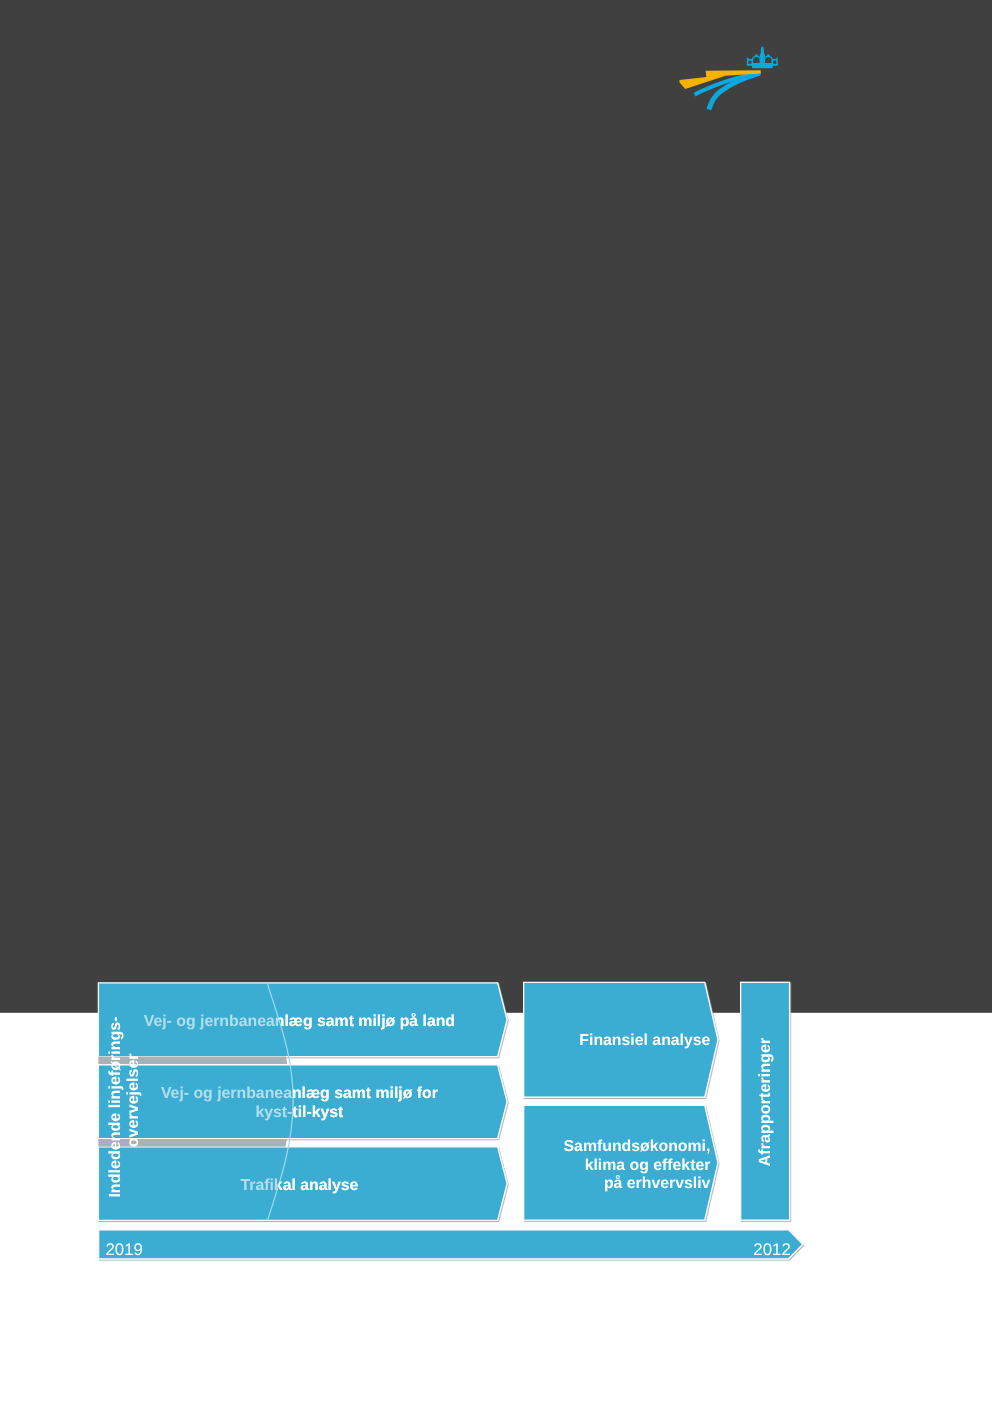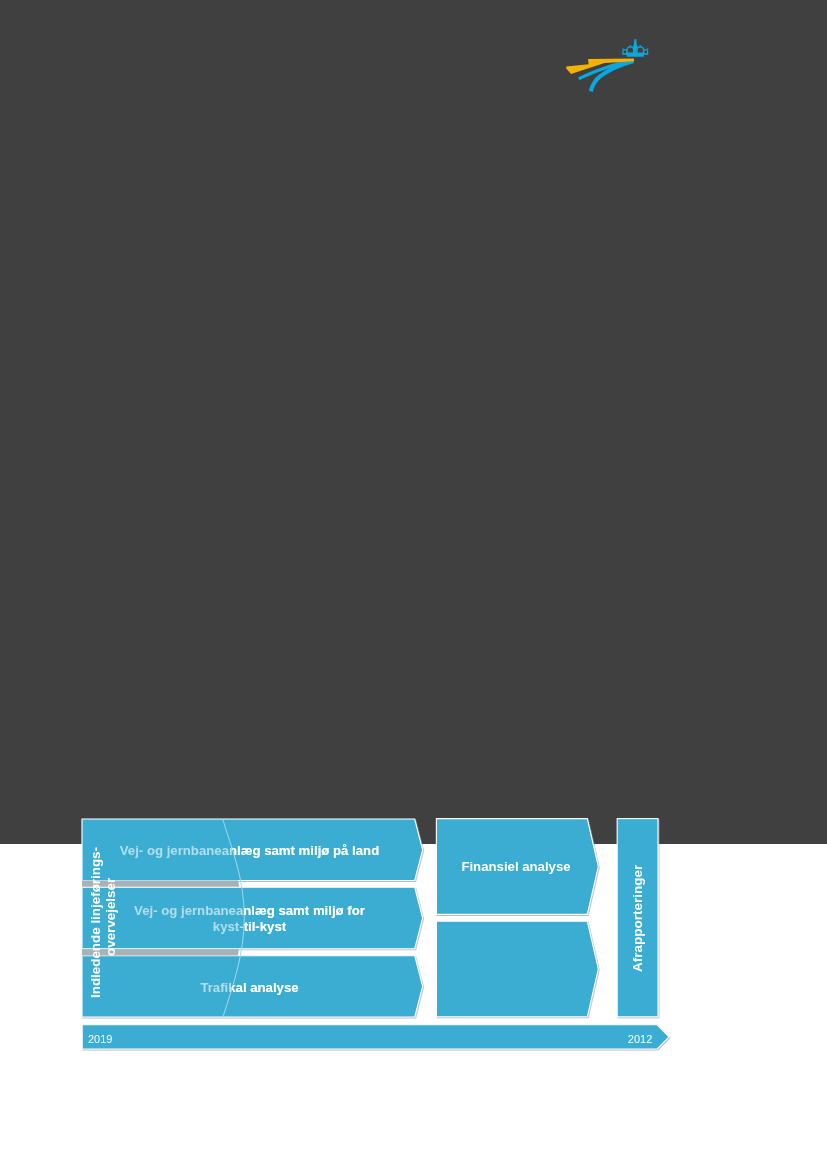--- a/index.html
+++ b/index.html
@@ -13,34 +13,34 @@
   .brightlayer{color:#ffffff;
     -webkit-clip-path:path("M222.7 819 C231 847 244.5 878 244.3 918 C244.1 954 233 986 222.9 1017 L700 1017 L700 819 Z");
     clip-path:path("M222.7 819 C231 847 244.5 878 244.3 918 C244.1 954 233 986 222.9 1017 L700 1017 L700 819 Z");}
   .txt{position:absolute;color:inherit;font-weight:bold;line-height:1.21;text-align:center;}
 
   .ws{font-size:13.2px;line-height:15.9px;left:99px;width:301px;}
   .ws1{top:842.6px;}
   .ws2{top:902.8px;}
   .ws3{top:979.7px;}
 
-  .an{font-size:13.2px;line-height:15.9px;left:440px;width:152px;}
+  .an{font-size:13.2px;line-height:15.9px;left:440px;width:152px;text-align:right;}
   .an1{top:859px;}
   .an2{top:946.6px;}
 
   .vlabel{position:absolute;left:82px;top:819px;width:36px;height:198px;}
   .vline{position:absolute;color:#fff;font-weight:bold;font-size:13.4px;line-height:15.0px;white-space:nowrap;
          transform-origin:0 0;transform:rotate(-90deg);}
   .vl1{left:6.0px;top:178.5px;}
   .vl2{left:21.3px;top:137px;}
 
   .rlabel{position:absolute;color:#fff;font-weight:bold;font-size:13.5px;line-height:15.2px;white-space:nowrap;
           left:630.3px;top:972.4px;transform-origin:0 0;transform:rotate(-90deg);}
 
-  .yr{position:absolute;color:#fff;font-size:11px;top:1033.4px;}
+  .yr{position:absolute;color:#fff;font-size:14px;top:1033.4px;}
   .yr-start{left:87.9px;}
   .yr-end{left:627.8px;}
 </style>
 </head>
 <body>
 
 <div class="page">
 
   <div class="artboard">
 
@@ -123,20 +123,25 @@
     <div class="txt ws ws3">Trafikal analyse</div>
   </div>
 
   <div class="textlayer">
     <div class="vlabel">
       <span class="vline vl1">Indledende linjeførings-</span>
       <span class="vline vl2">overvejelser</span>
     </div>
 
     <div class="txt an an1">Finansiel analyse</div>
+    <div class="txt an an2">
+      <span>Samfundsøkonomi,</span><br>
+      <span>klima og effekter</span><br>
+      <span>på erhvervsliv</span>
+    </div>
 
     <div class="rlabel">Afrapporteringer</div>
 
     <div class="yr yr-start">2019</div>
     <div class="yr yr-end">2012</div>
   </div>
 
 </div>
 
 </body></html>

